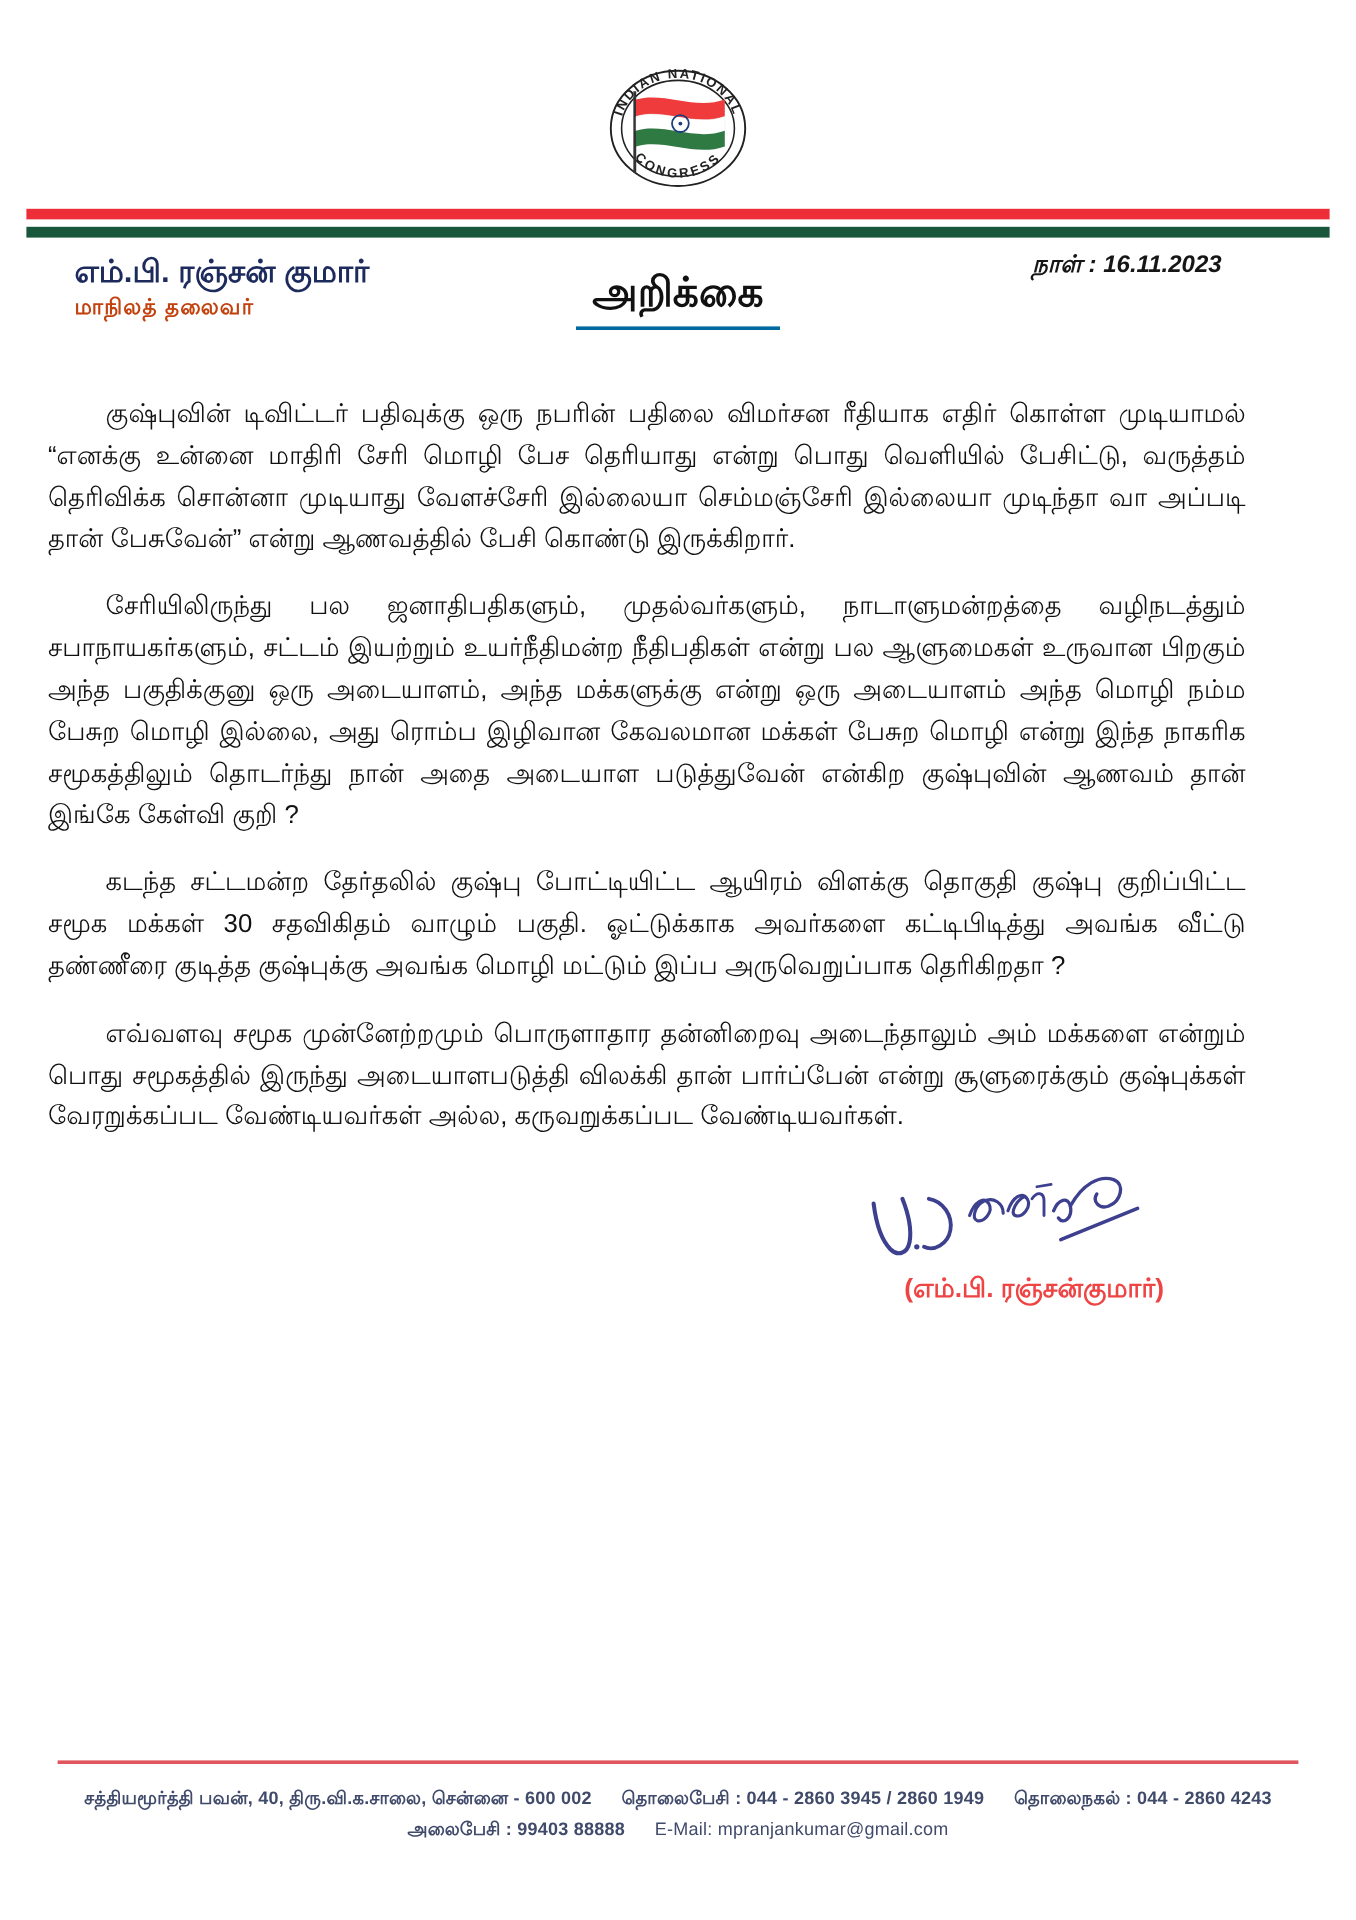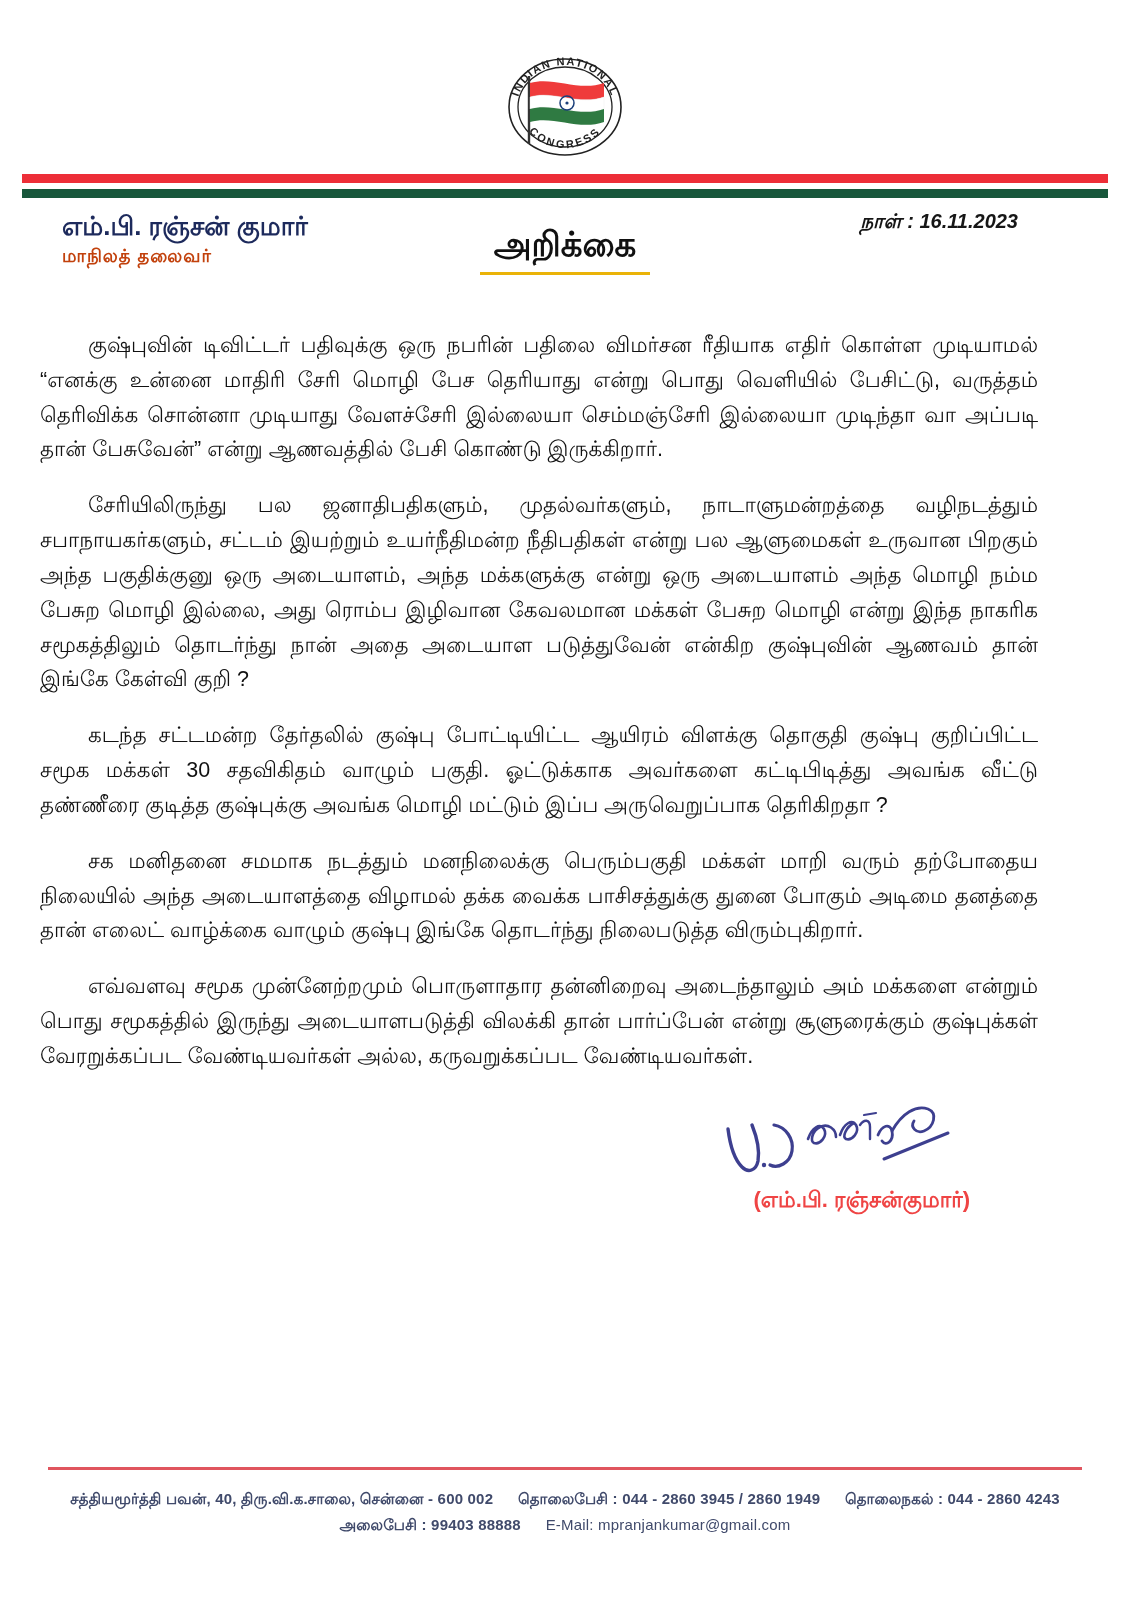--- a/index.html
+++ b/index.html
@@ -110,21 +110,21 @@
     right: 0;
     top: 14px;
     text-align: center;
   }
   .doc-heading {
     display: inline-block;
     font-size: 34px;
     font-weight: bold;
     color: #111111;
     padding: 0 14px 7px 14px;
-    border-bottom: 3px solid #eab308;
+    border-bottom: 3px solid #0369a1;
     line-height: 1.2;
   }
   .date-block {
     position: absolute;
     right: 112px;
     top: 0px;
     font-size: 20px;
     font-weight: bold;
     font-style: italic;
     color: #161616;
@@ -243,21 +243,20 @@
     <div class="doc-heading-wrap">
       <span class="doc-heading">அறிக்கை</span>
     </div>
     <div class="date-block">நாள்  :  16.11.2023</div>
   </div>
 
   <div class="body-content">
     <p class="para">குஷ்புவின் டிவிட்டர் பதிவுக்கு ஒரு நபரின் பதிலை விமர்சன ரீதியாக எதிர் கொள்ள முடியாமல் “எனக்கு உன்னை மாதிரி சேரி மொழி பேச தெரியாது என்று பொது வெளியில் பேசிட்டு, வருத்தம் தெரிவிக்க சொன்னா முடியாது வேளச்சேரி இல்லையா செம்மஞ்சேரி இல்லையா முடிந்தா வா அப்படி தான் பேசுவேன்” என்று ஆணவத்தில் பேசி கொண்டு இருக்கிறார்.</p>
     <p class="para">சேரியிலிருந்து பல ஜனாதிபதிகளும், முதல்வர்களும், நாடாளுமன்றத்தை வழிநடத்தும் சபாநாயகர்களும், சட்டம் இயற்றும் உயர்நீதிமன்ற நீதிபதிகள் என்று பல ஆளுமைகள் உருவான பிறகும் அந்த பகுதிக்குனு ஒரு அடையாளம், அந்த மக்களுக்கு என்று ஒரு அடையாளம் அந்த மொழி நம்ம பேசுற மொழி இல்லை, அது ரொம்ப இழிவான கேவலமான மக்கள் பேசுற மொழி என்று இந்த நாகரிக சமூகத்திலும் தொடர்ந்து நான் அதை அடையாள படுத்துவேன் என்கிற குஷ்புவின் ஆணவம் தான் இங்கே கேள்வி குறி ?</p>
     <p class="para">கடந்த சட்டமன்ற தேர்தலில் குஷ்பு போட்டியிட்ட ஆயிரம் விளக்கு தொகுதி குஷ்பு குறிப்பிட்ட சமூக மக்கள் 30 சதவிகிதம் வாழும் பகுதி. ஓட்டுக்காக அவர்களை கட்டிபிடித்து அவங்க வீட்டு தண்ணீரை குடித்த குஷ்புக்கு அவங்க மொழி மட்டும் இப்ப அருவெறுப்பாக தெரிகிறதா ?</p>
-    <p class="para">சக மனிதனை சமமாக நடத்தும் மனநிலைக்கு பெரும்பகுதி மக்கள் மாறி வரும் தற்போதைய நிலையில் அந்த அடையாளத்தை விழாமல் தக்க வைக்க பாசிசத்துக்கு துனை போகும் அடிமை தனத்தை தான் எலைட் வாழ்க்கை வாழும் குஷ்பு இங்கே தொடர்ந்து நிலைபடுத்த விரும்புகிறார்.</p>
     <p class="para">எவ்வளவு சமூக முன்னேற்றமும் பொருளாதார தன்னிறைவு அடைந்தாலும் அம் மக்களை என்றும் பொது சமூகத்தில் இருந்து அடையாளபடுத்தி விலக்கி தான் பார்ப்பேன் என்று சூளுரைக்கும் குஷ்புக்கள் வேரறுக்கப்பட வேண்டியவர்கள் அல்ல, கருவறுக்கப்பட வேண்டியவர்கள்.</p>
   </div>
 
   <div class="signature-area">
     <svg class="signature-mark" viewBox="0 0 250 92">
       <g fill="none" stroke="#3d3f8f" stroke-linecap="round" stroke-linejoin="round">
         <path d="M16,34 C18,50 22,64 30,72 C36,78 44,76 46,66 C48,54 44,40 40,30" stroke-width="3.4"></path>
         <circle cx="52" cy="70" r="2.2" fill="#3d3f8f" stroke="none"></circle>
         <path d="M62,30 C74,32 82,44 80,56 C78,68 66,74 58,70" stroke-width="3.2"></path>
         <path d="M96,44 C100,32 108,28 112,34 C116,41 108,50 102,48 C98,46 100,36 108,32 C116,28 124,34 124,42" stroke-width="2.6"></path>

